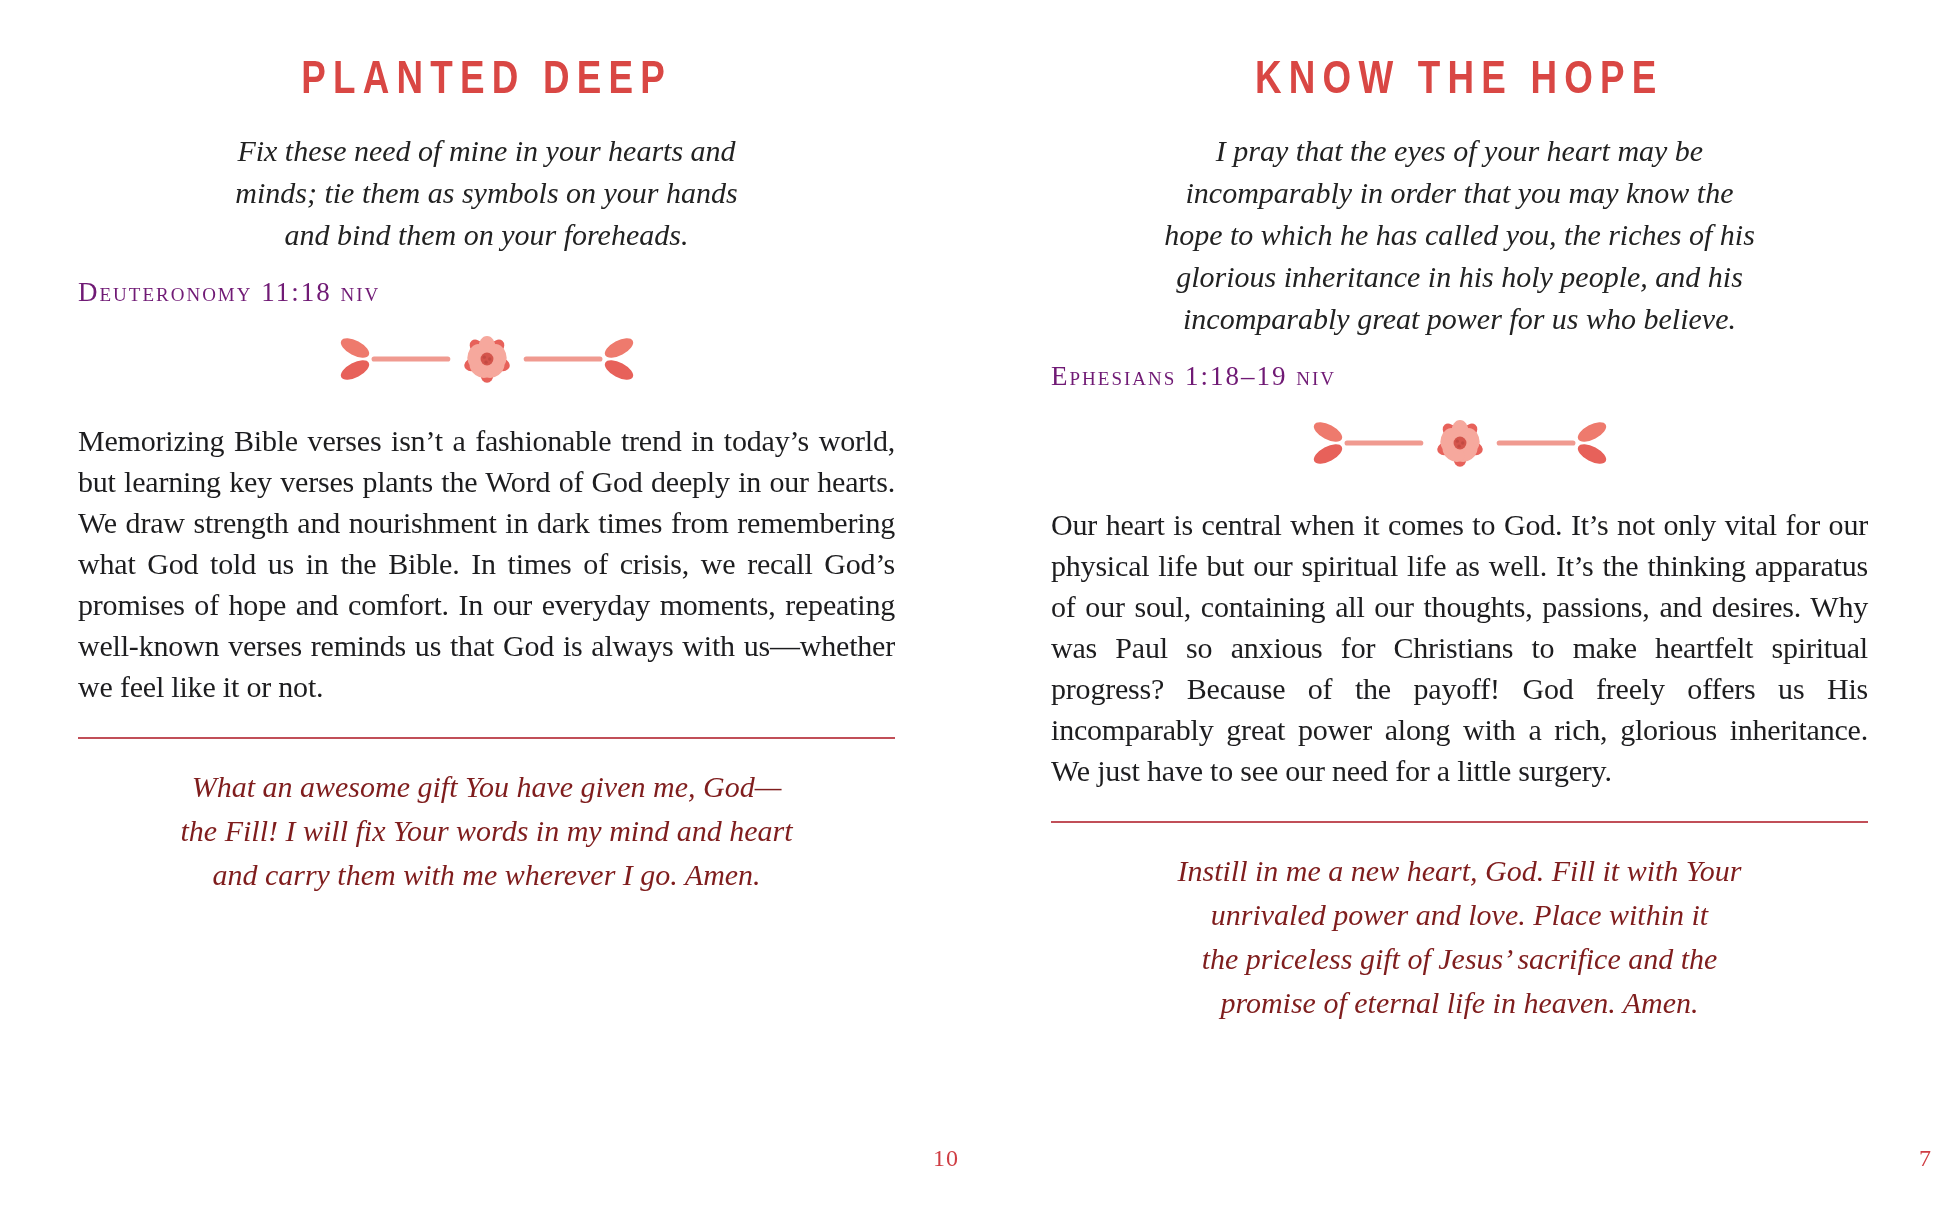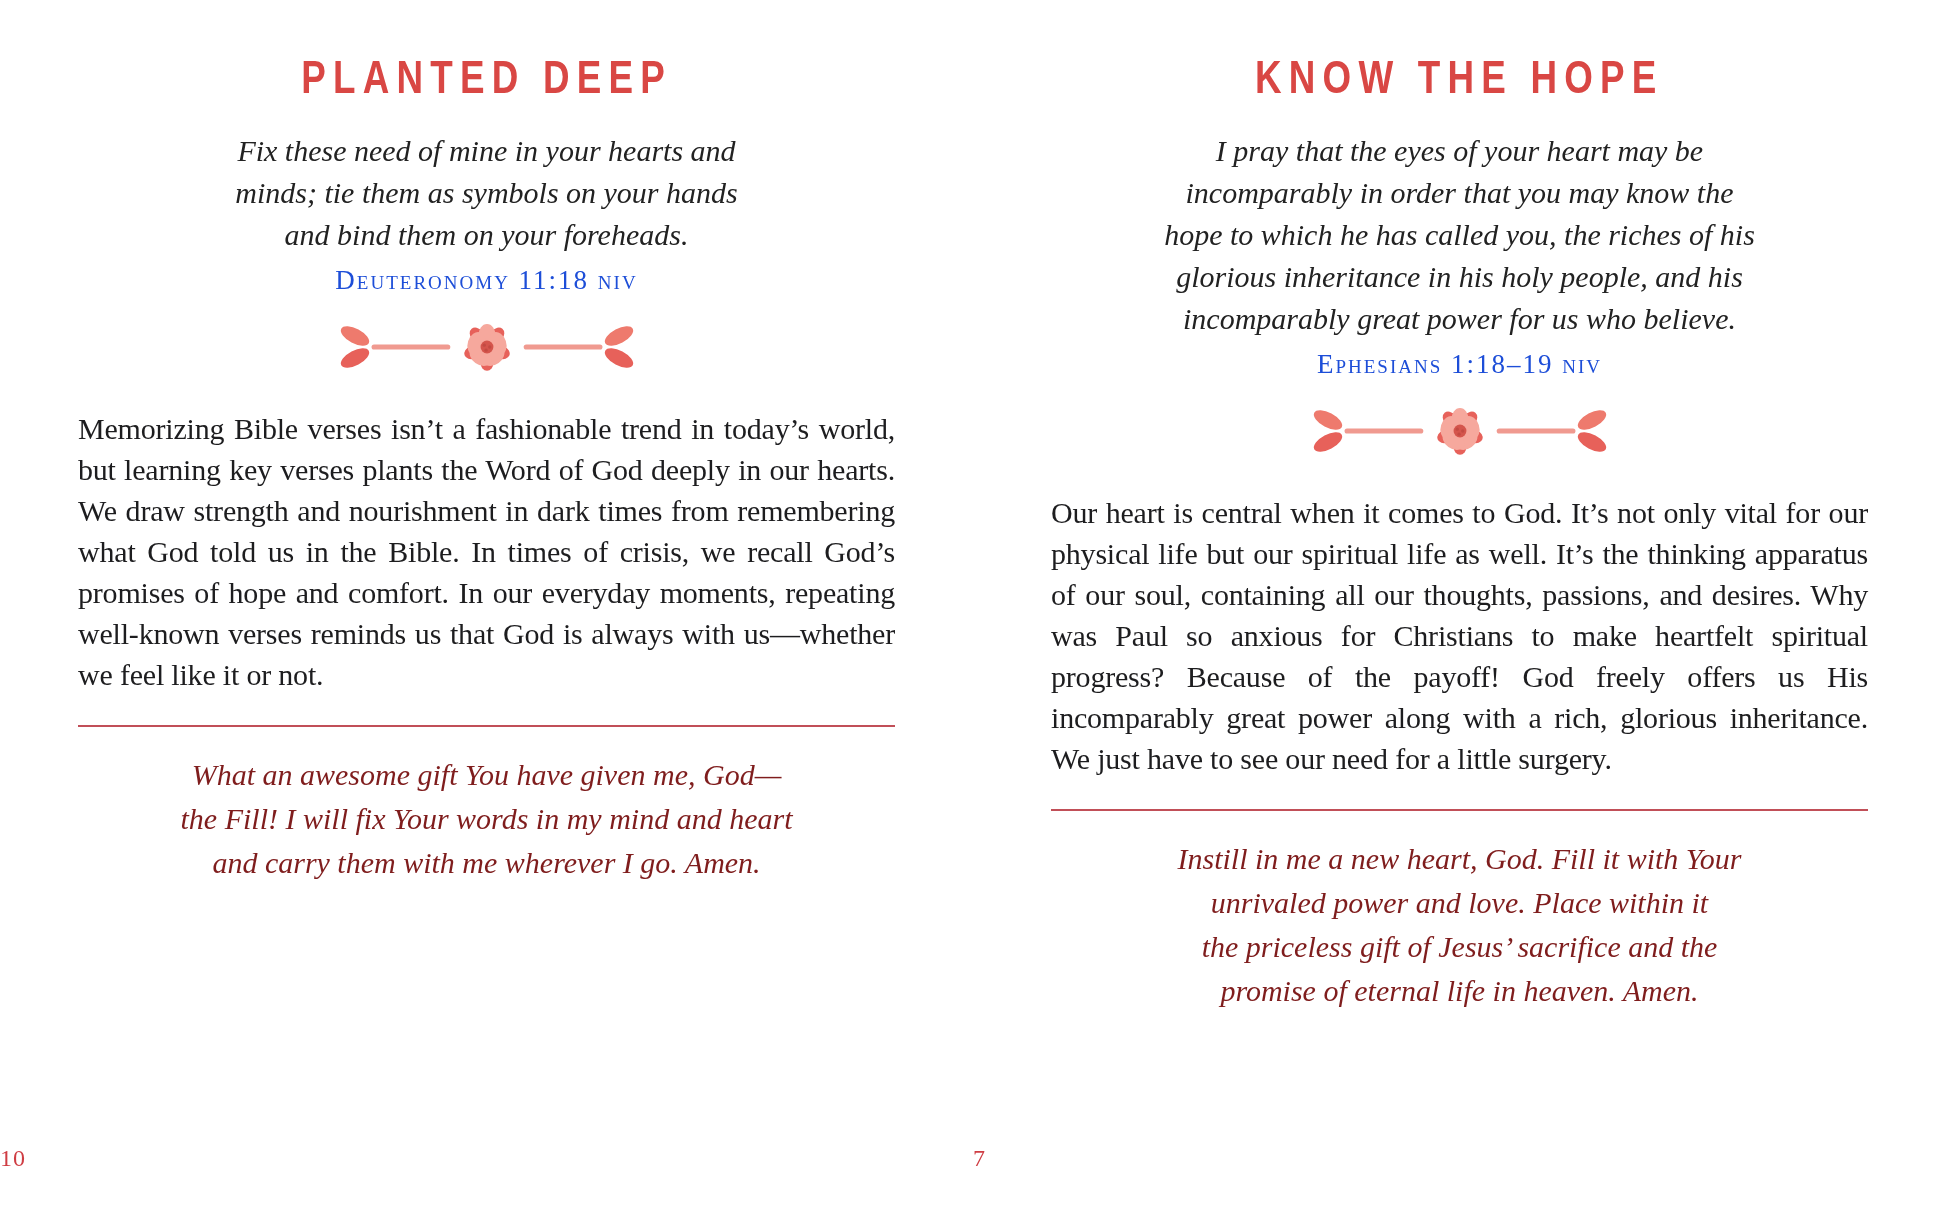--- a/index.html
+++ b/index.html
@@ -25,23 +25,23 @@
     font-weight:700;font-size:46px;line-height:1;
     letter-spacing:9px;color:var(--title_red);
     transform:scaleX(0.80);transform-origin:center;
     white-space:nowrap;
   }
   .verse{
     text-align:center;font-style:italic;
     font-size:30px;line-height:42px;color:#222;
   }
   .reference{
-    text-align:center;font-style:normal;
+    text-align:left;font-style:normal;
     font-variant:small-caps;letter-spacing:2px;
-    font-size:27px;line-height:36px;margin-top:6px;color:#1d4ed8;
+    font-size:27px;line-height:36px;margin-top:18px;color:#701a75;
   }
   .ornament{text-align:center;margin:16px 0 12px;line-height:0;}
   .ornament svg{display:inline-block;}
   .o-stem{fill:var(--stem);}
   .o-dark{fill:var(--flower_dark);}
   .o-mid{fill:var(--flower_mid);}
   .o-light{fill:var(--flower_light);}
   .o-center{fill:var(--flower_center);}
   .o-dot{fill:#c34a42;}
   .body{
@@ -50,22 +50,22 @@
   }
   .rule{
     border:none;border-top:2.5px solid var(--rule_red);
     margin:30px 0 26px 0;width:100%;
   }
   .prayer{
     text-align:center;font-style:italic;
     font-size:30px;line-height:44px;color:#7f1d1d;
   }
   .pagenum{
-    position:absolute;left:0;right:4px;bottom:36px;
-    text-align:left;font-size:24px;color:var(--pagenum_red);
+    position:absolute;left:0;right:14px;bottom:36px;
+    text-align:right;font-size:24px;color:var(--pagenum_red);
     font-style:normal;letter-spacing:1px;
   }
 </style>
 </head>
 <body>
 
 <div class="spread">
 
   <section class="page">
     <div class="title-wrap">

